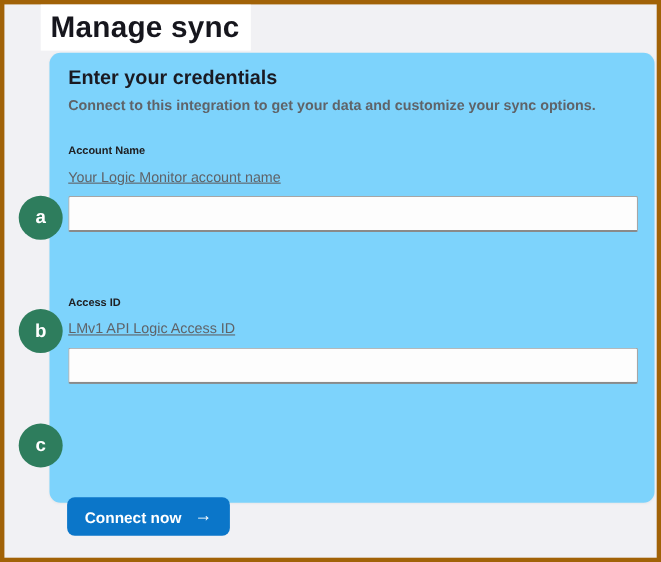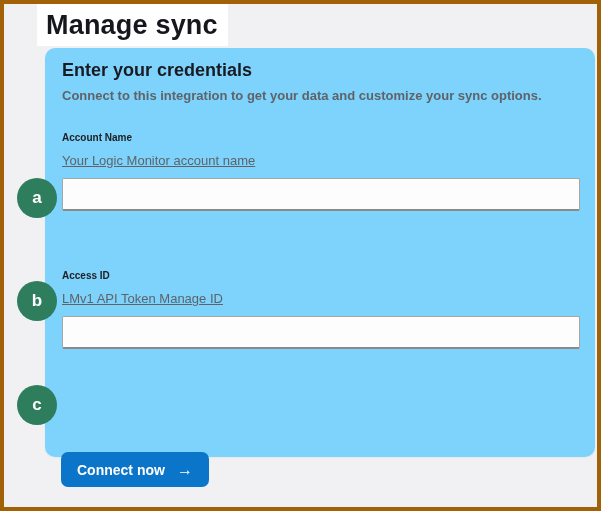--- a/index.html
+++ b/index.html
@@ -159,21 +159,21 @@
     <p class="card-subtitle">Connect to this integration to get your data and customize your sync options.</p>
 
     <div class="field field-1">
       <div class="field-label">Account Name</div>
       <div class="field-helper">Your Logic Monitor account name</div>
       <input class="field-input" type="text" value="" style="">
     </div>
 
     <div class="field field-2">
       <div class="field-label">Access ID</div>
-      <div class="field-helper">LMv1 API Token Manage ID</div>
+      <div class="field-helper">LMv1 API Logic Access ID</div>
       <input class="field-input" type="text" value="" style="">
     </div>
 
 
     <button class="connect-btn">
       <span>Connect now</span>
       <span class="btn-arrow">→</span>
     </button>
   </div>
 

